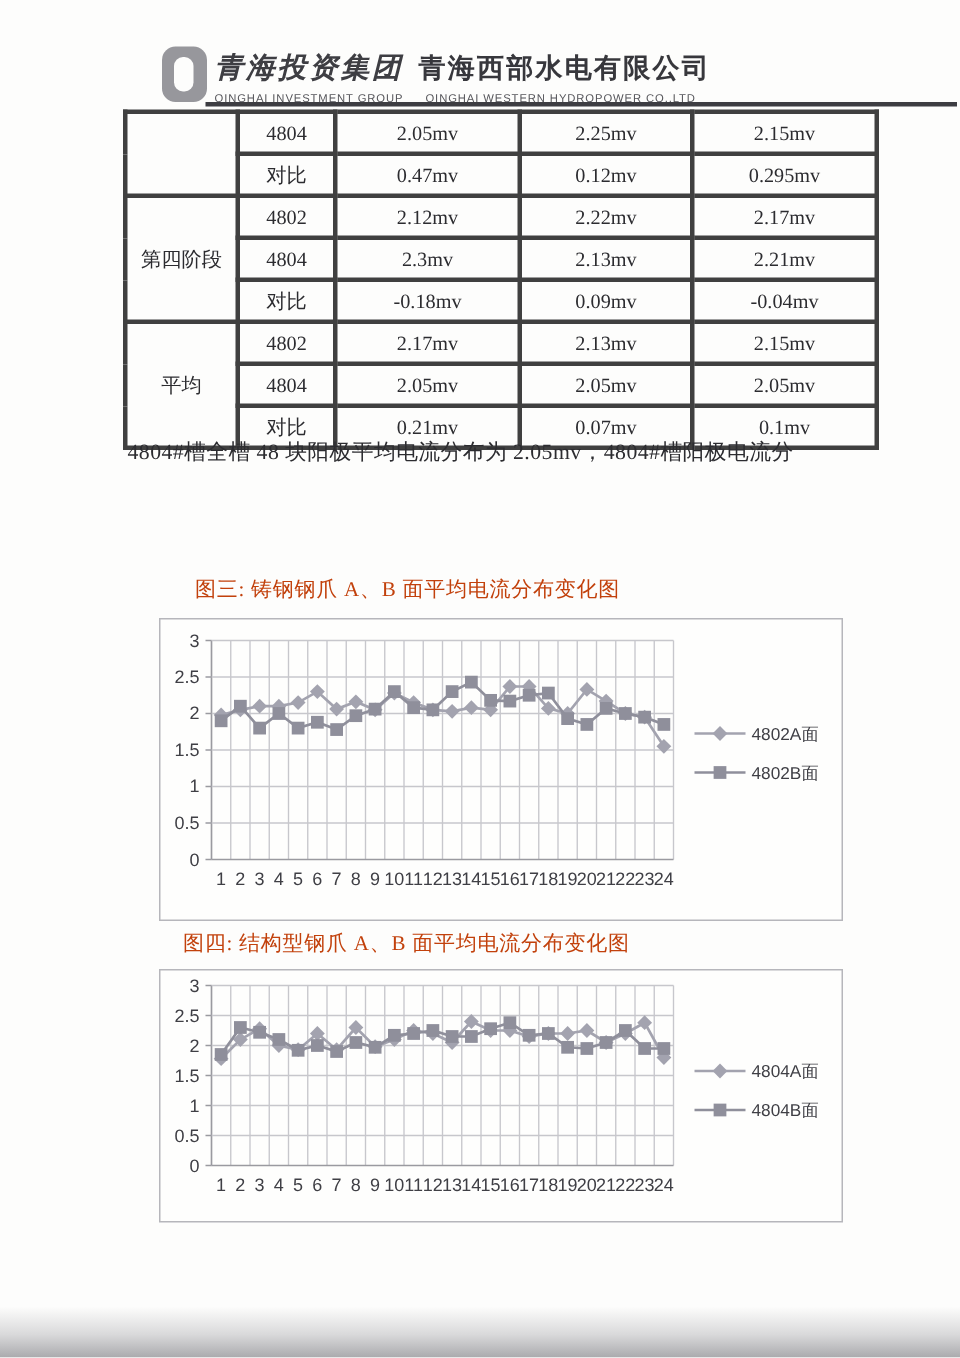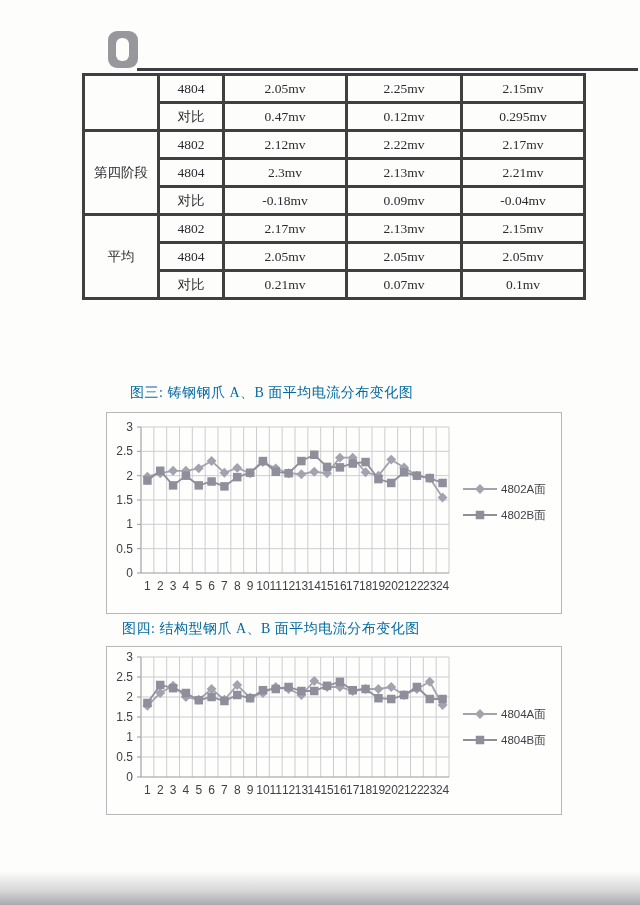--- a/index.html
+++ b/index.html
@@ -28,41 +28,49 @@
   
   table.data{position:absolute;left:82px;top:73px;border-collapse:collapse;
     table-layout:fixed;width:501px;}
   table.data td{border:3px solid #404040;height:25px;text-align:center;
     font-size:13.5px;color:#2c2c30;padding:0;}
   
   .para{position:absolute;left:85px;top:286px;width:502px;font-size:14.5px;
     line-height:33px;color:#2c2c30;letter-spacing:.3px;}
   .para .indent{text-indent:2em;}
   
-  .figtitle{position:absolute;font-size:14px;color:#0369a1;letter-spacing:.5px;}
+  .figtitle{position:absolute;font-size:14px;color:#c2410c;letter-spacing:.5px;}
   #fig3-title{left:130px;top:384px;}
   #fig4-title{left:122px;top:620px;}
   
   .chartbox{position:absolute;left:106px;width:454px;border:1px solid #b6b6bb;
     background:#fefefd;}
   #chart1-box{top:412px;height:200px;}
   #chart2-box{top:646px;height:167px;}
   .chartbox svg{display:block;}
   
   .scan-edge{position:absolute;left:0;bottom:0;width:640px;height:34px;
     background:linear-gradient(to bottom,rgba(150,150,155,0) 0%,
       rgba(150,150,155,.35) 55%,rgba(135,135,140,.7) 100%);}
 </style>
 </head>
 <body>
 
 <div class="logo">
   <div class="hole"></div>
 </div>
 <div class="brand">
+  <div class="cn-row">
+    <span class="calli">青海投资集团</span>
+    <span class="company">青海西部水电有限公司</span>
+  </div>
+  <div class="en-row">
+    <span>QINGHAI INVESTMENT GROUP</span>
+    <span>QINGHAI WESTERN HYDROPOWER CO.,LTD</span>
+  </div>
 </div>
 <div class="header-rule"></div>
 
 <table class="data">
   <colgroup>
     <col style="width:75px">
       <col style="width:65px">
     <col style="width:123px">
       <col style="width:115px">
       <col style="width:123px">
@@ -116,20 +124,21 @@
       <tr>
         <td>对比</td>
         <td>0.21mv</td>
         <td>0.07mv</td>
         <td>0.1mv</td>
       </tr>
     </tbody>
 </table>
 
 <div class="para">
+  <div>4804#槽全槽 48 块阳极平均电流分布为 2.05mv，4804#槽阳极电流分</div>
 </div>
 
 <div class="figtitle" id="fig3-title">图三: 铸钢钢爪 A、B 面平均电流分布变化图</div>
 <div class="chartbox" id="chart1-box">
     <svg width="452" height="198">
       <line x1="34" y1="14" x2="34" y2="160" stroke="#9a9aa0" stroke-width="1.1"></line>
       <line x1="46.833333333333336" y1="14" x2="46.833333333333336" y2="160" stroke="#c7c7cc" stroke-width="0.9"></line>
       <line x1="59.66666666666667" y1="14" x2="59.66666666666667" y2="160" stroke="#c7c7cc" stroke-width="0.9"></line>
       <line x1="72.5" y1="14" x2="72.5" y2="160" stroke="#c7c7cc" stroke-width="0.9"></line>
       <line x1="85.33333333333334" y1="14" x2="85.33333333333334" y2="160" stroke="#c7c7cc" stroke-width="0.9"></line>

